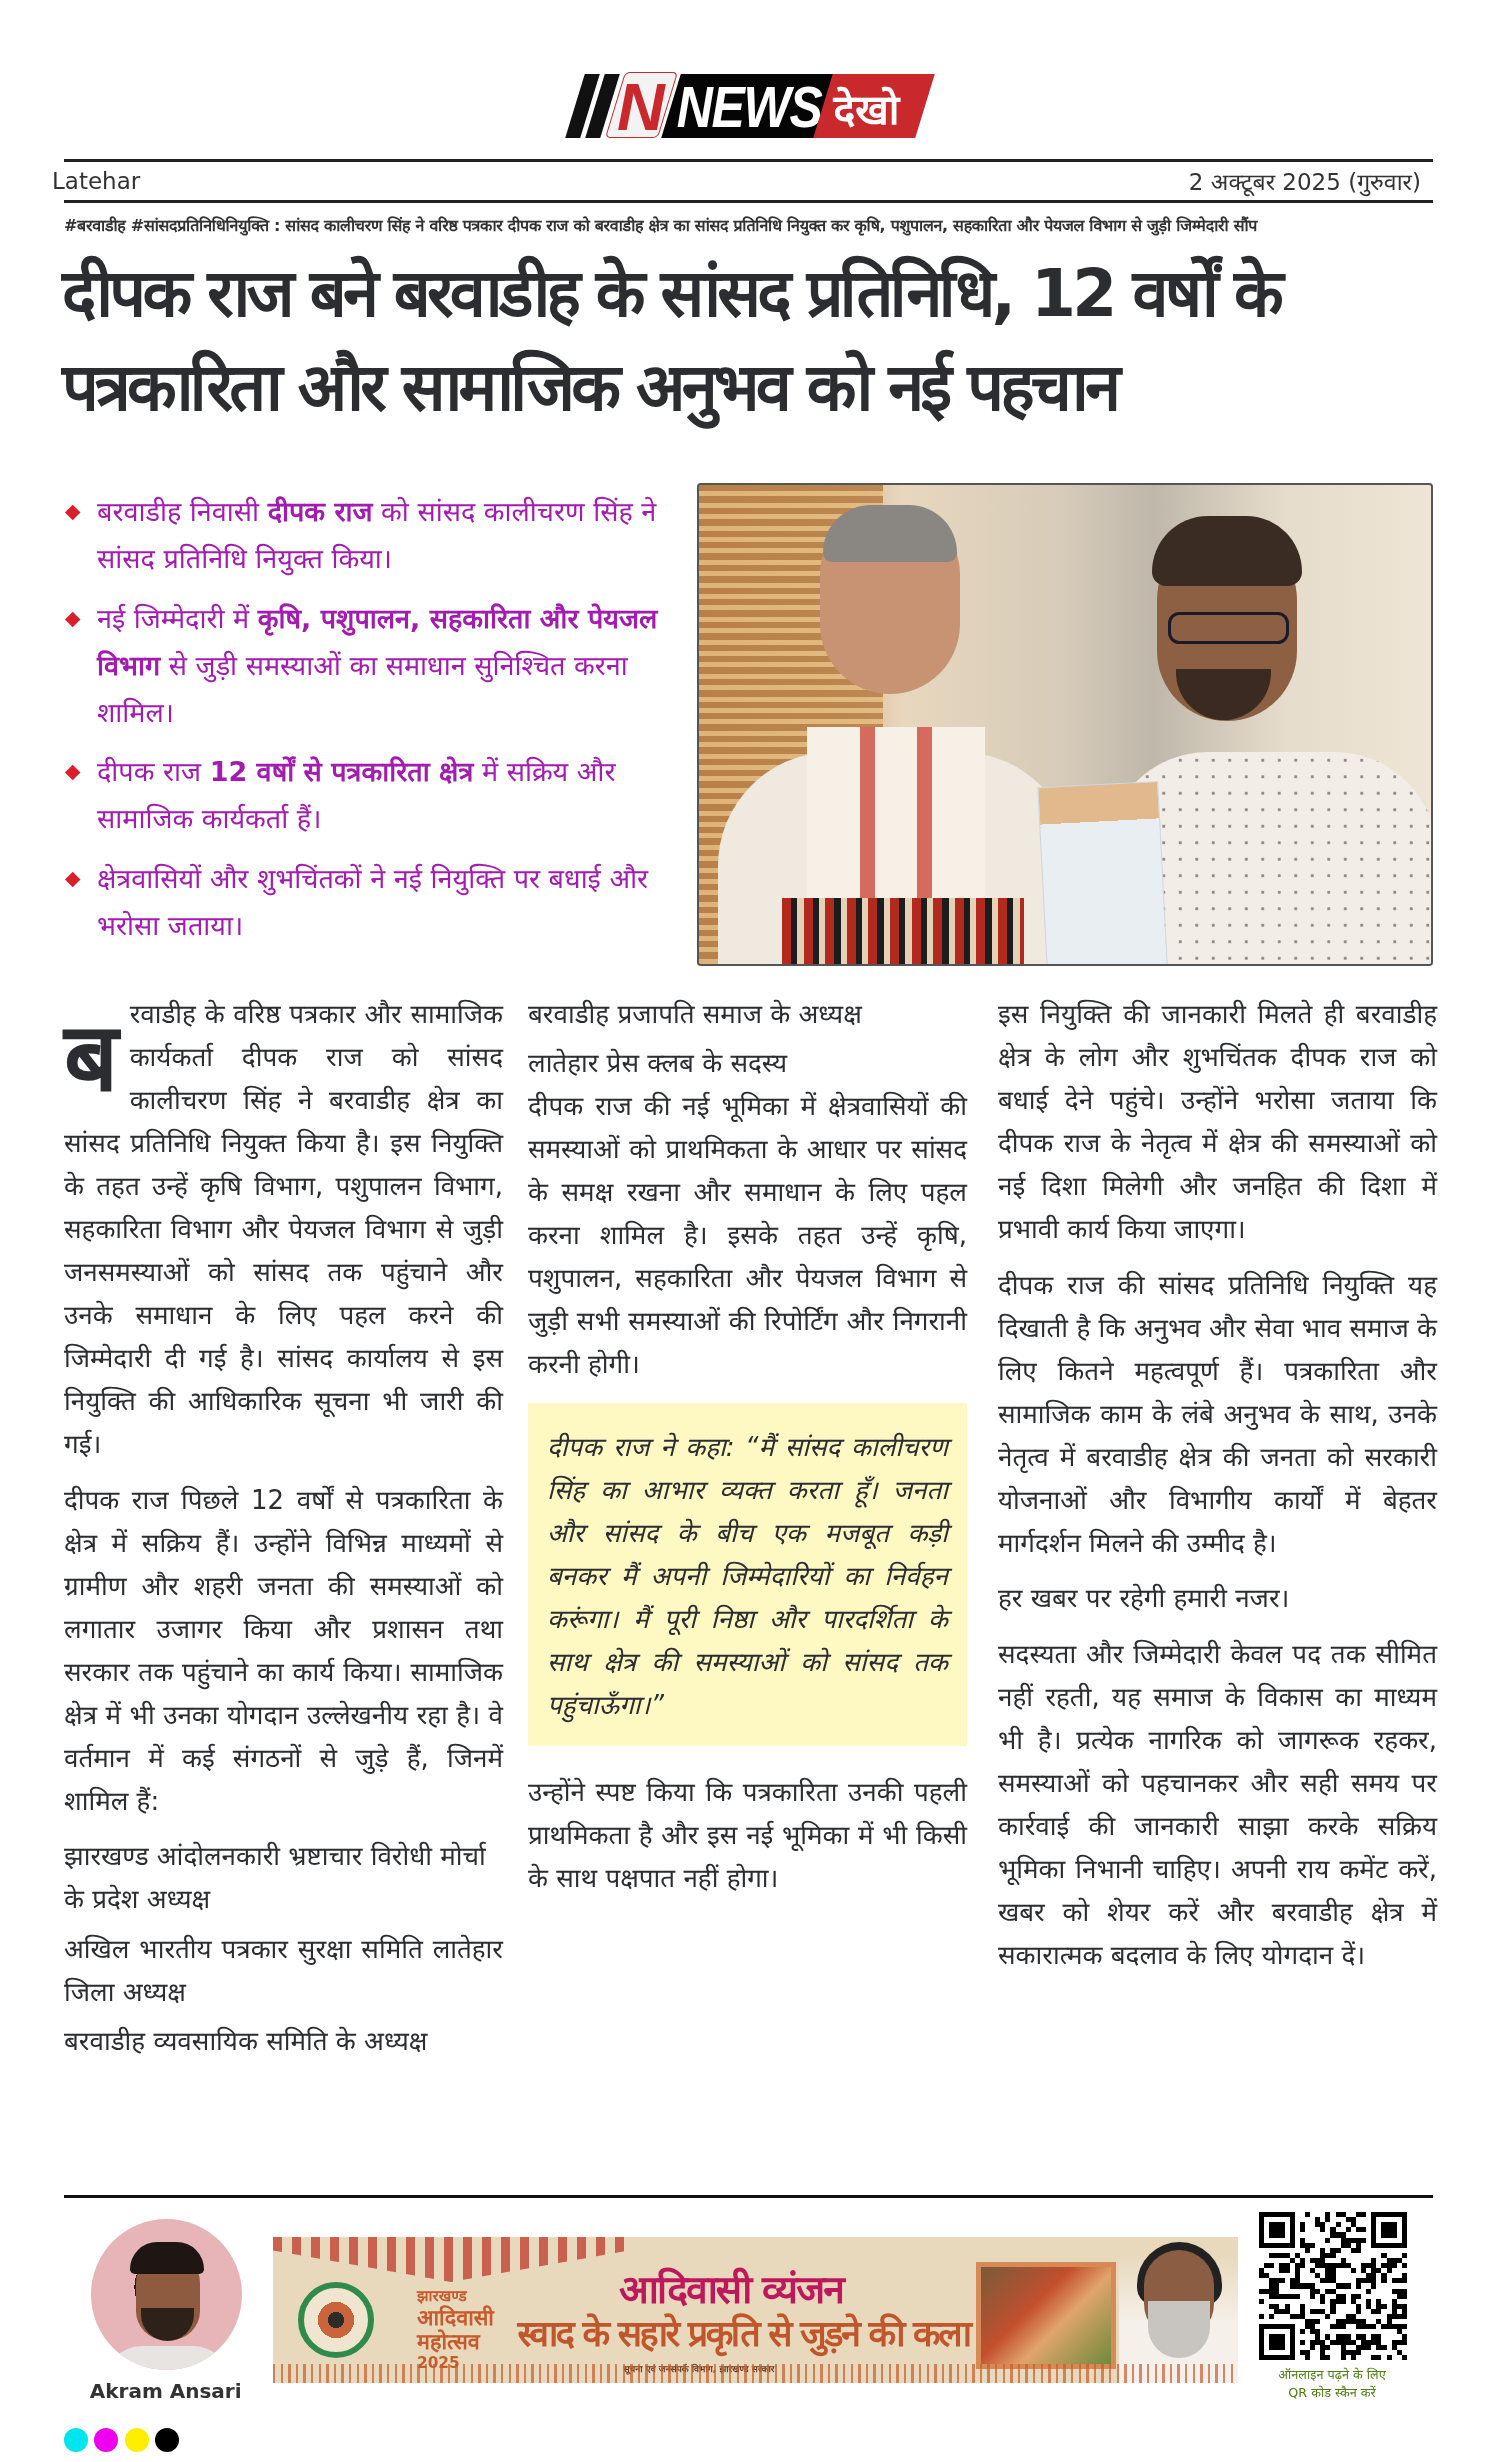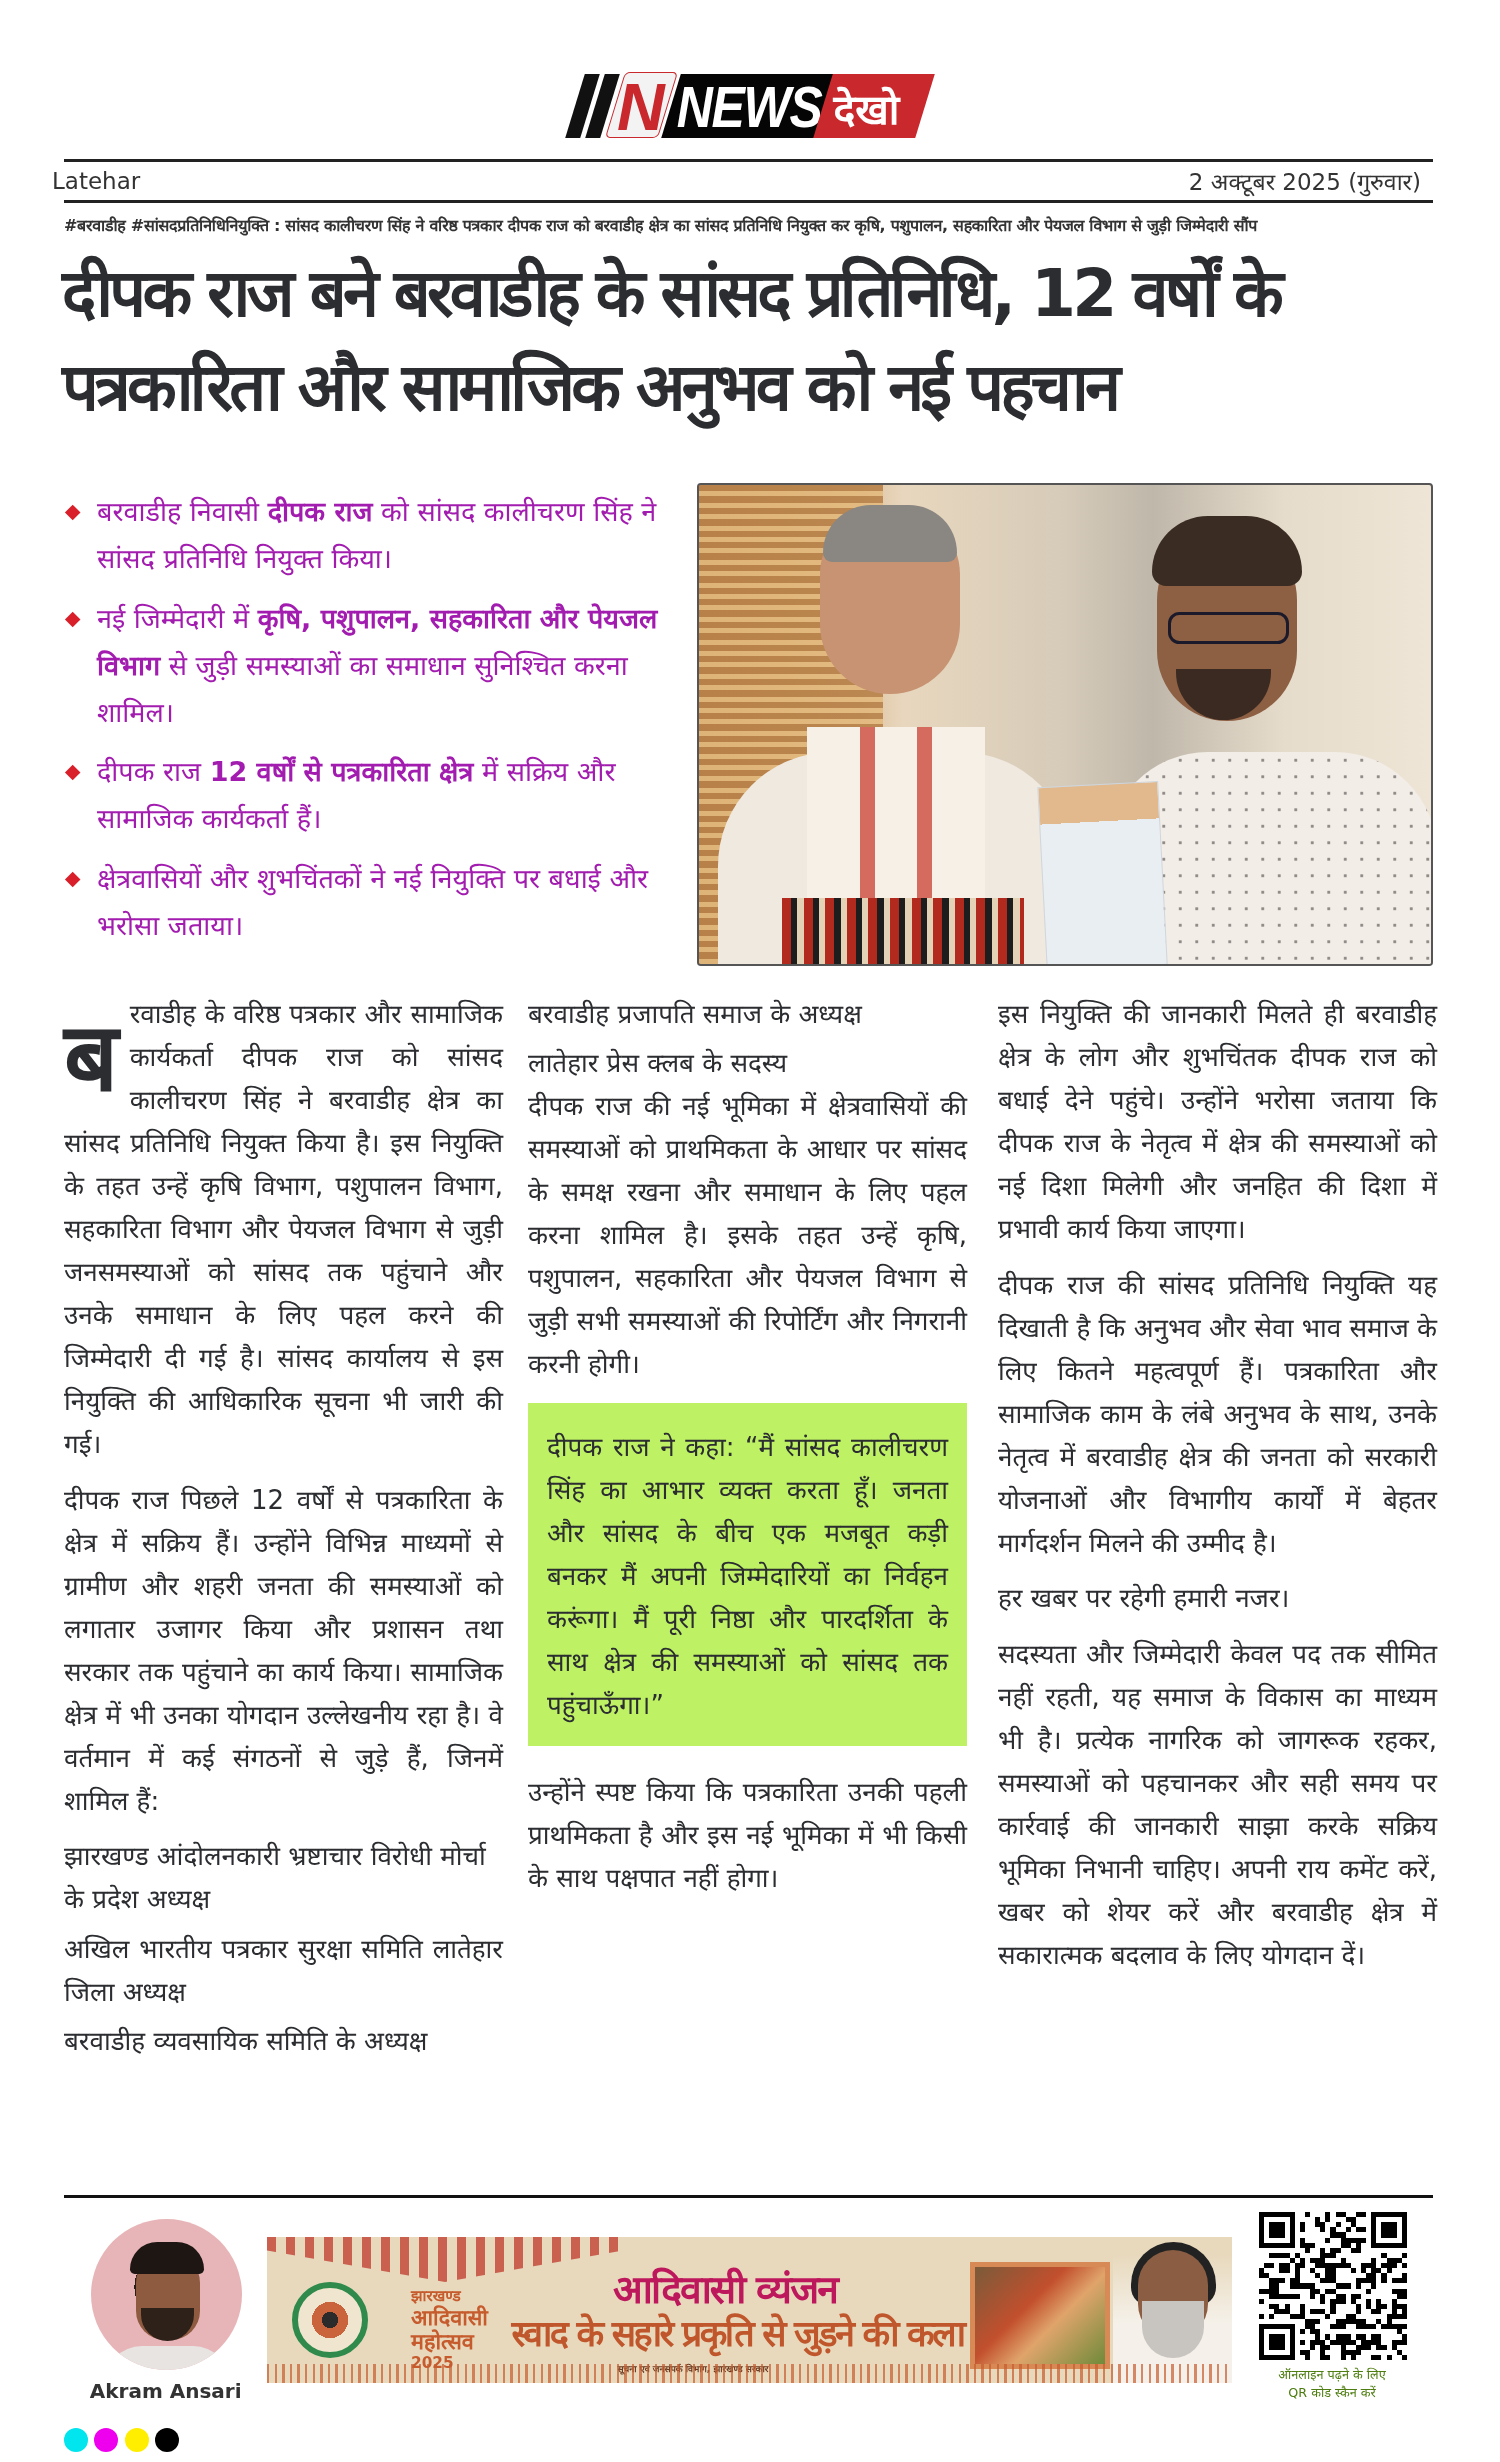--- a/index.html
+++ b/index.html
@@ -48,33 +48,33 @@
   .photo .letter{position:absolute;left:343px;top:299px;width:121px;height:184px;background:linear-gradient(180deg,#e2b98c 0 20%,#e9eef3 20% 100%);transform:rotate(-3deg);border:0.6px solid #cfd6de;}
 
   
   .col{position:absolute;top:993px;width:439px;font:400 26px "DejaVu Sans",sans-serif;line-height:43px;color:#2b2d31;text-align:justify;}
   .col p{margin-bottom:12.7px;}
   .col p.tight{margin-bottom:6.4px;}
   .col1{left:64px;}
   .col2{left:528px;}
   .col3{left:998px;}
   .dropcap{float:left;font:700 95px "DejaVu Sans",sans-serif;line-height:83px;margin:23px 11.4px 0 0;color:#2b2d31;}
-  .quote{background:#bef264;padding:23px 19px 19px 19px;margin:16.5px 0 25.4px 0;}
+  .quote{background:#fef9c3;padding:23px 19px 19px 19px;margin:16.5px 0 25.4px 0;font-style:italic;}
 
   
   .rule.r3{top:2195px;height:3.2px;background:#111;}
   .author{position:absolute;left:64px;top:2219px;width:165px;height:191px;text-align:center;}
   .avatar{position:absolute;left:27px;top:0;width:151px;height:151px;border-radius:50%;background:radial-gradient(ellipse at 50% 45%,#8b5a3e 0 22%,#2a1e18 22% 30%,#e7b5b8 30% 100%);overflow:hidden;}
   .avatar .face{position:absolute;left:45px;top:32px;width:64px;height:89px;border-radius:32px 32px 29px 29px;background:#8e5b40;}
   .avatar .hair{position:absolute;left:39px;top:23px;width:74px;height:32px;border-radius:37px 37px 6.4px 6.4px;background:#1e1612;}
   .avatar .beard{position:absolute;left:50px;top:89px;width:53px;height:33px;border-radius:0 0 27px 27px;background:#2d211a;}
   .avatar .shirt{position:absolute;left:12.7px;top:127px;width:127px;height:38px;background:#e8e4e2;border-radius:38px 38px 0 0;}
   .author-name{position:absolute;left:12.7px;top:160px;width:178px;text-align:center;font:700 20px "DejaVu Sans",sans-serif;color:#333;}
 
-  .ad{position:absolute;left:267px;top:2237px;width:965px;height:146px;background:#e8d9bd;overflow:hidden;}
+  .ad{position:absolute;left:273px;top:2237px;width:965px;height:146px;background:#e8d9bd;overflow:hidden;}
   .ad .bunting{position:absolute;left:0;top:0;width:356px;height:45px;background:repeating-linear-gradient(90deg,#c0392b 0 9px,transparent 9px 19px);clip-path:polygon(0 0,100% 0,100% 30%,50% 100%,0 30%);opacity:.75;}
   .ad .emblem{position:absolute;left:25.4px;top:45px;width:76px;height:76px;border-radius:50%;border:6.4px solid #2f8a4b;background:radial-gradient(circle,#2b2b2b 0 18%,#c9643d 18% 40%,#f0e6d0 40%);}
   .ad .fest{position:absolute;left:144px;top:50px;width:70px;font:700 15.3px "DejaVu Sans",sans-serif;color:#c65b2d;line-height:19px;}
   .ad .fest b{display:block;font-size:21.6px;line-height:24px;}
   .ad .title1{position:absolute;left:267px;top:24px;width:382px;text-align:center;font:700 39px "DejaVu Sans",sans-serif;color:#be185d;letter-spacing:-1.9px;}
   .ad .title2{position:absolute;left:229px;top:71px;width:483px;text-align:center;font:700 36px "DejaVu Sans",sans-serif;color:#c0572c;letter-spacing:-2.5px;}
   .ad .credit{position:absolute;left:299px;top:125px;width:254px;text-align:center;font:700 9px "DejaVu Sans",sans-serif;color:#6b3a1f;}
   .ad .food{position:absolute;left:703px;top:25.4px;width:140px;height:107px;border:5.1px solid #d78a55;background:linear-gradient(135deg,#7a5b3a,#c24f2d 40%,#e0a46b 60%,#6f8a3a);}
   .ad .cm{position:absolute;left:846px;top:0;width:120px;height:146px;background:linear-gradient(180deg,transparent 0,transparent 12%,#f5f1ea 60%);}
   .ad .cm .h{position:absolute;left:25.4px;top:12.7px;width:70px;height:89px;border-radius:35px;background:#8b5e44;}

